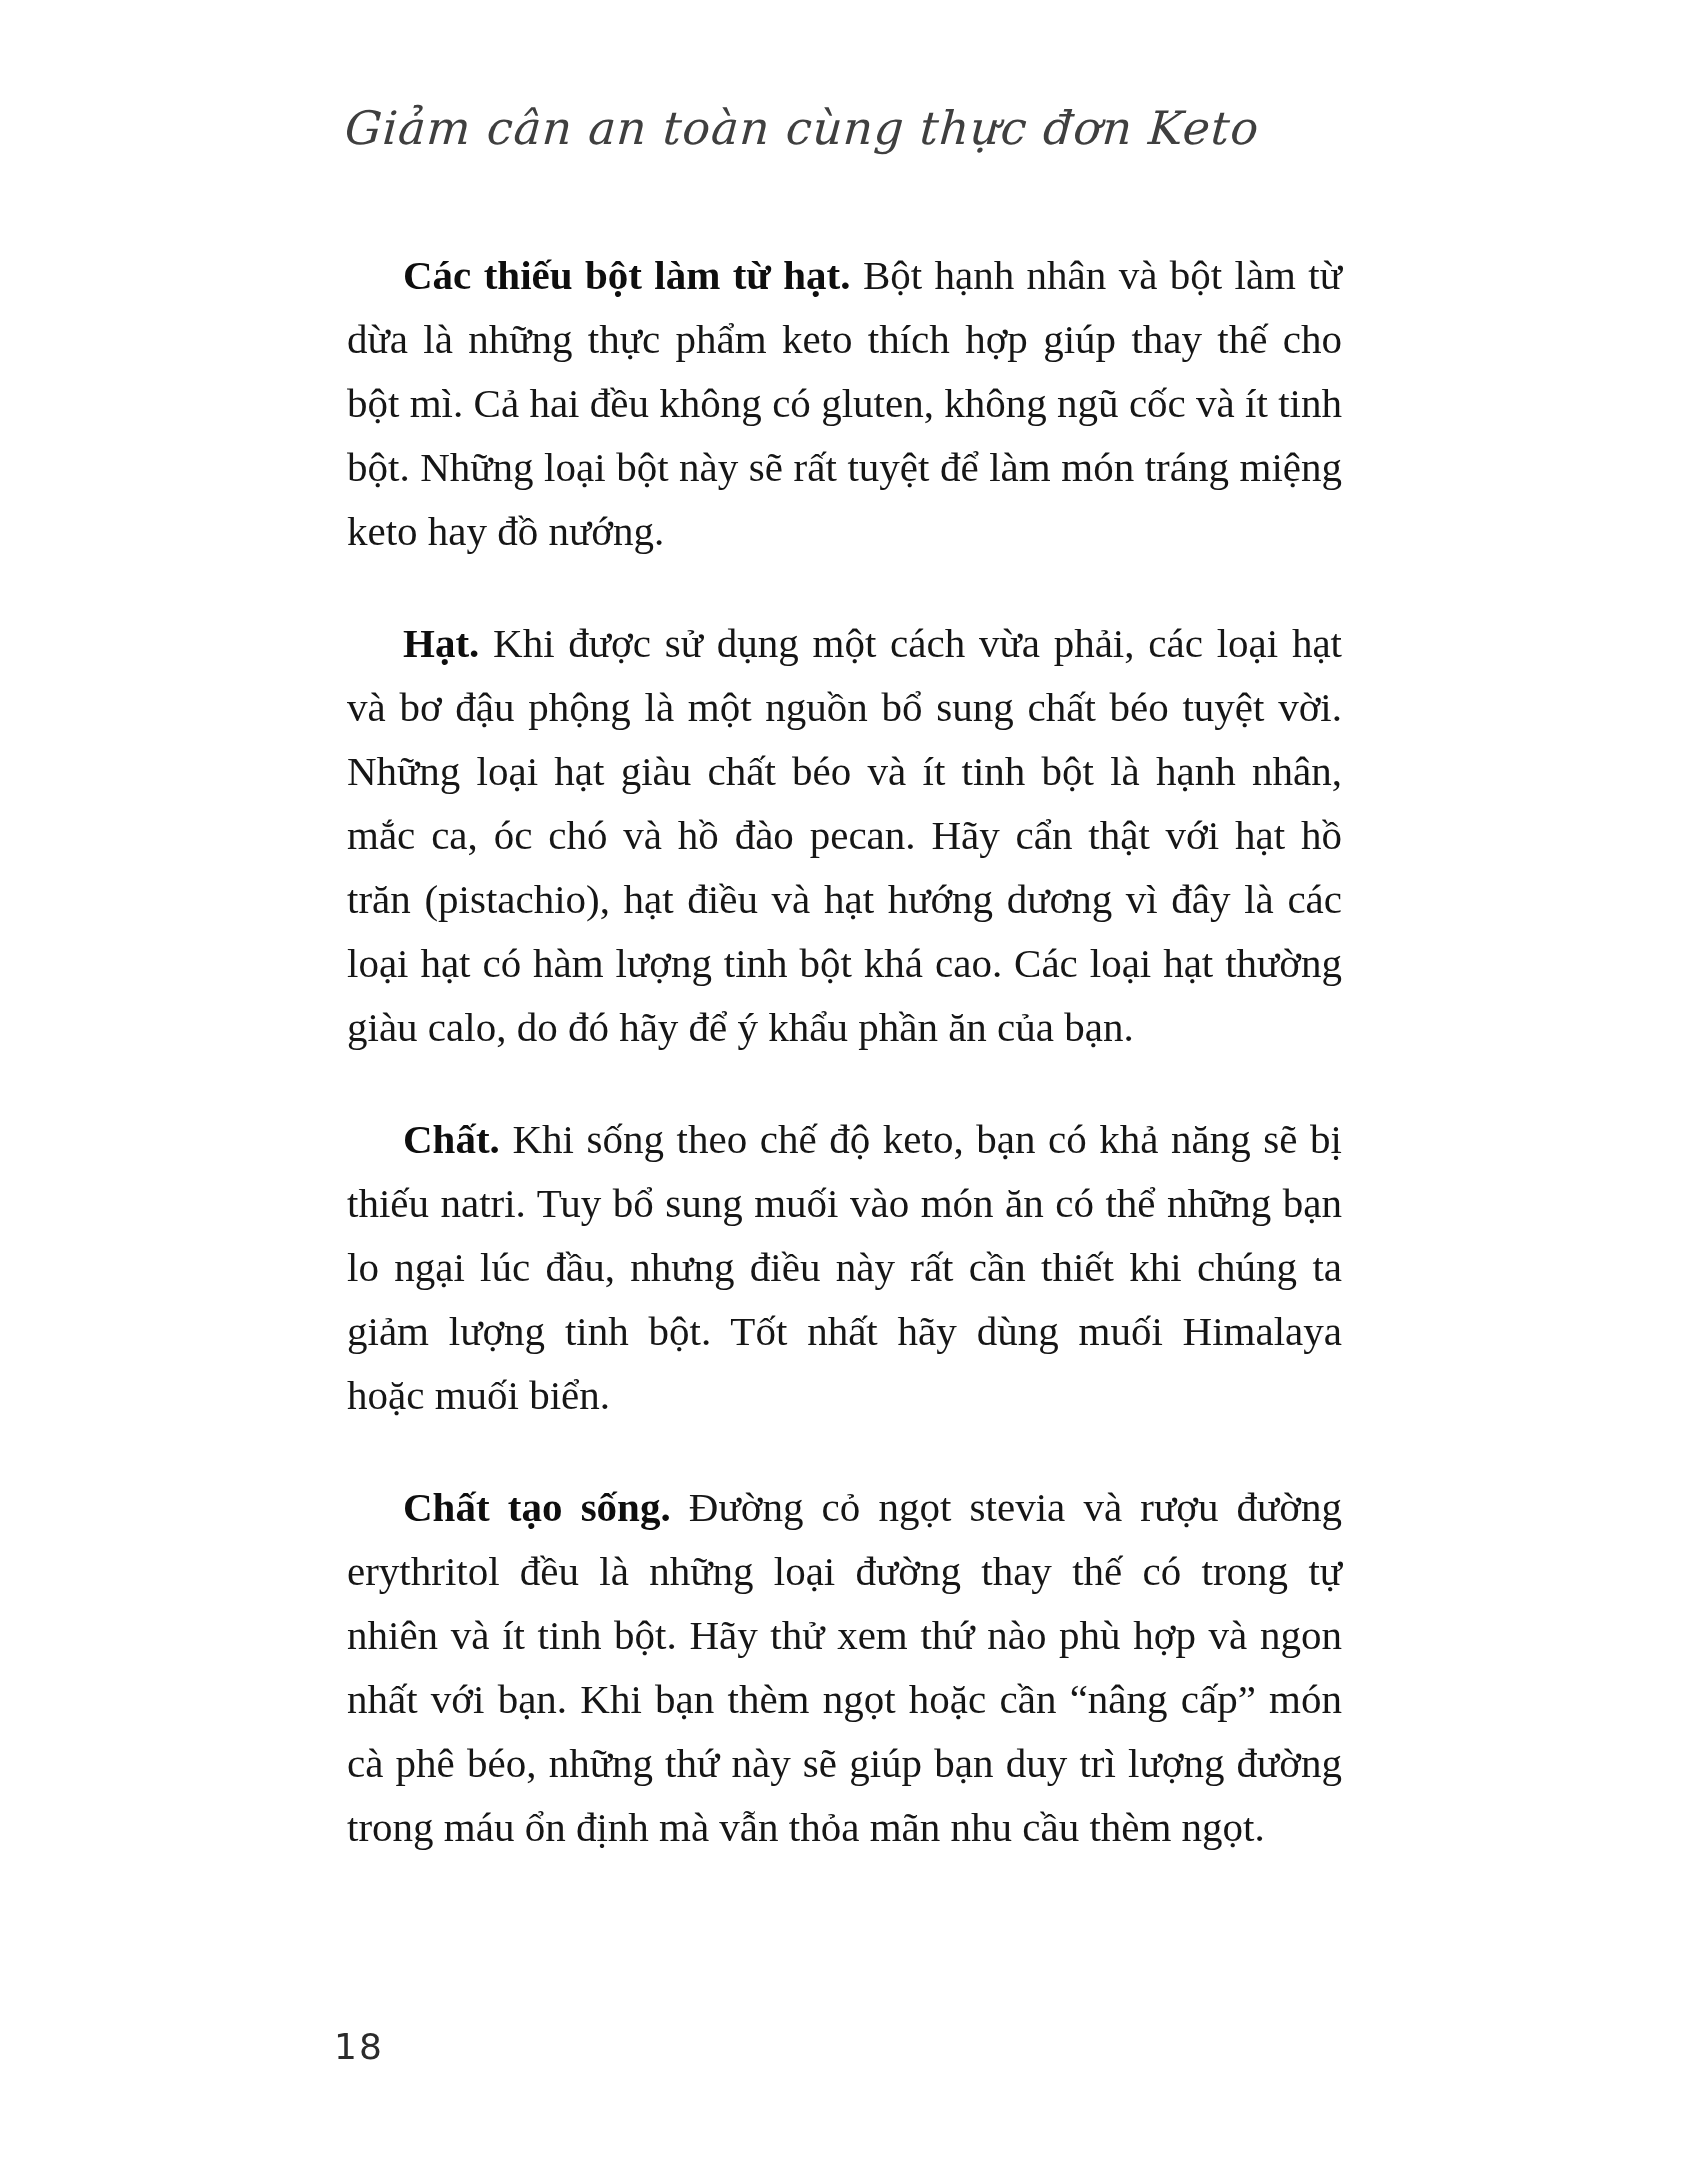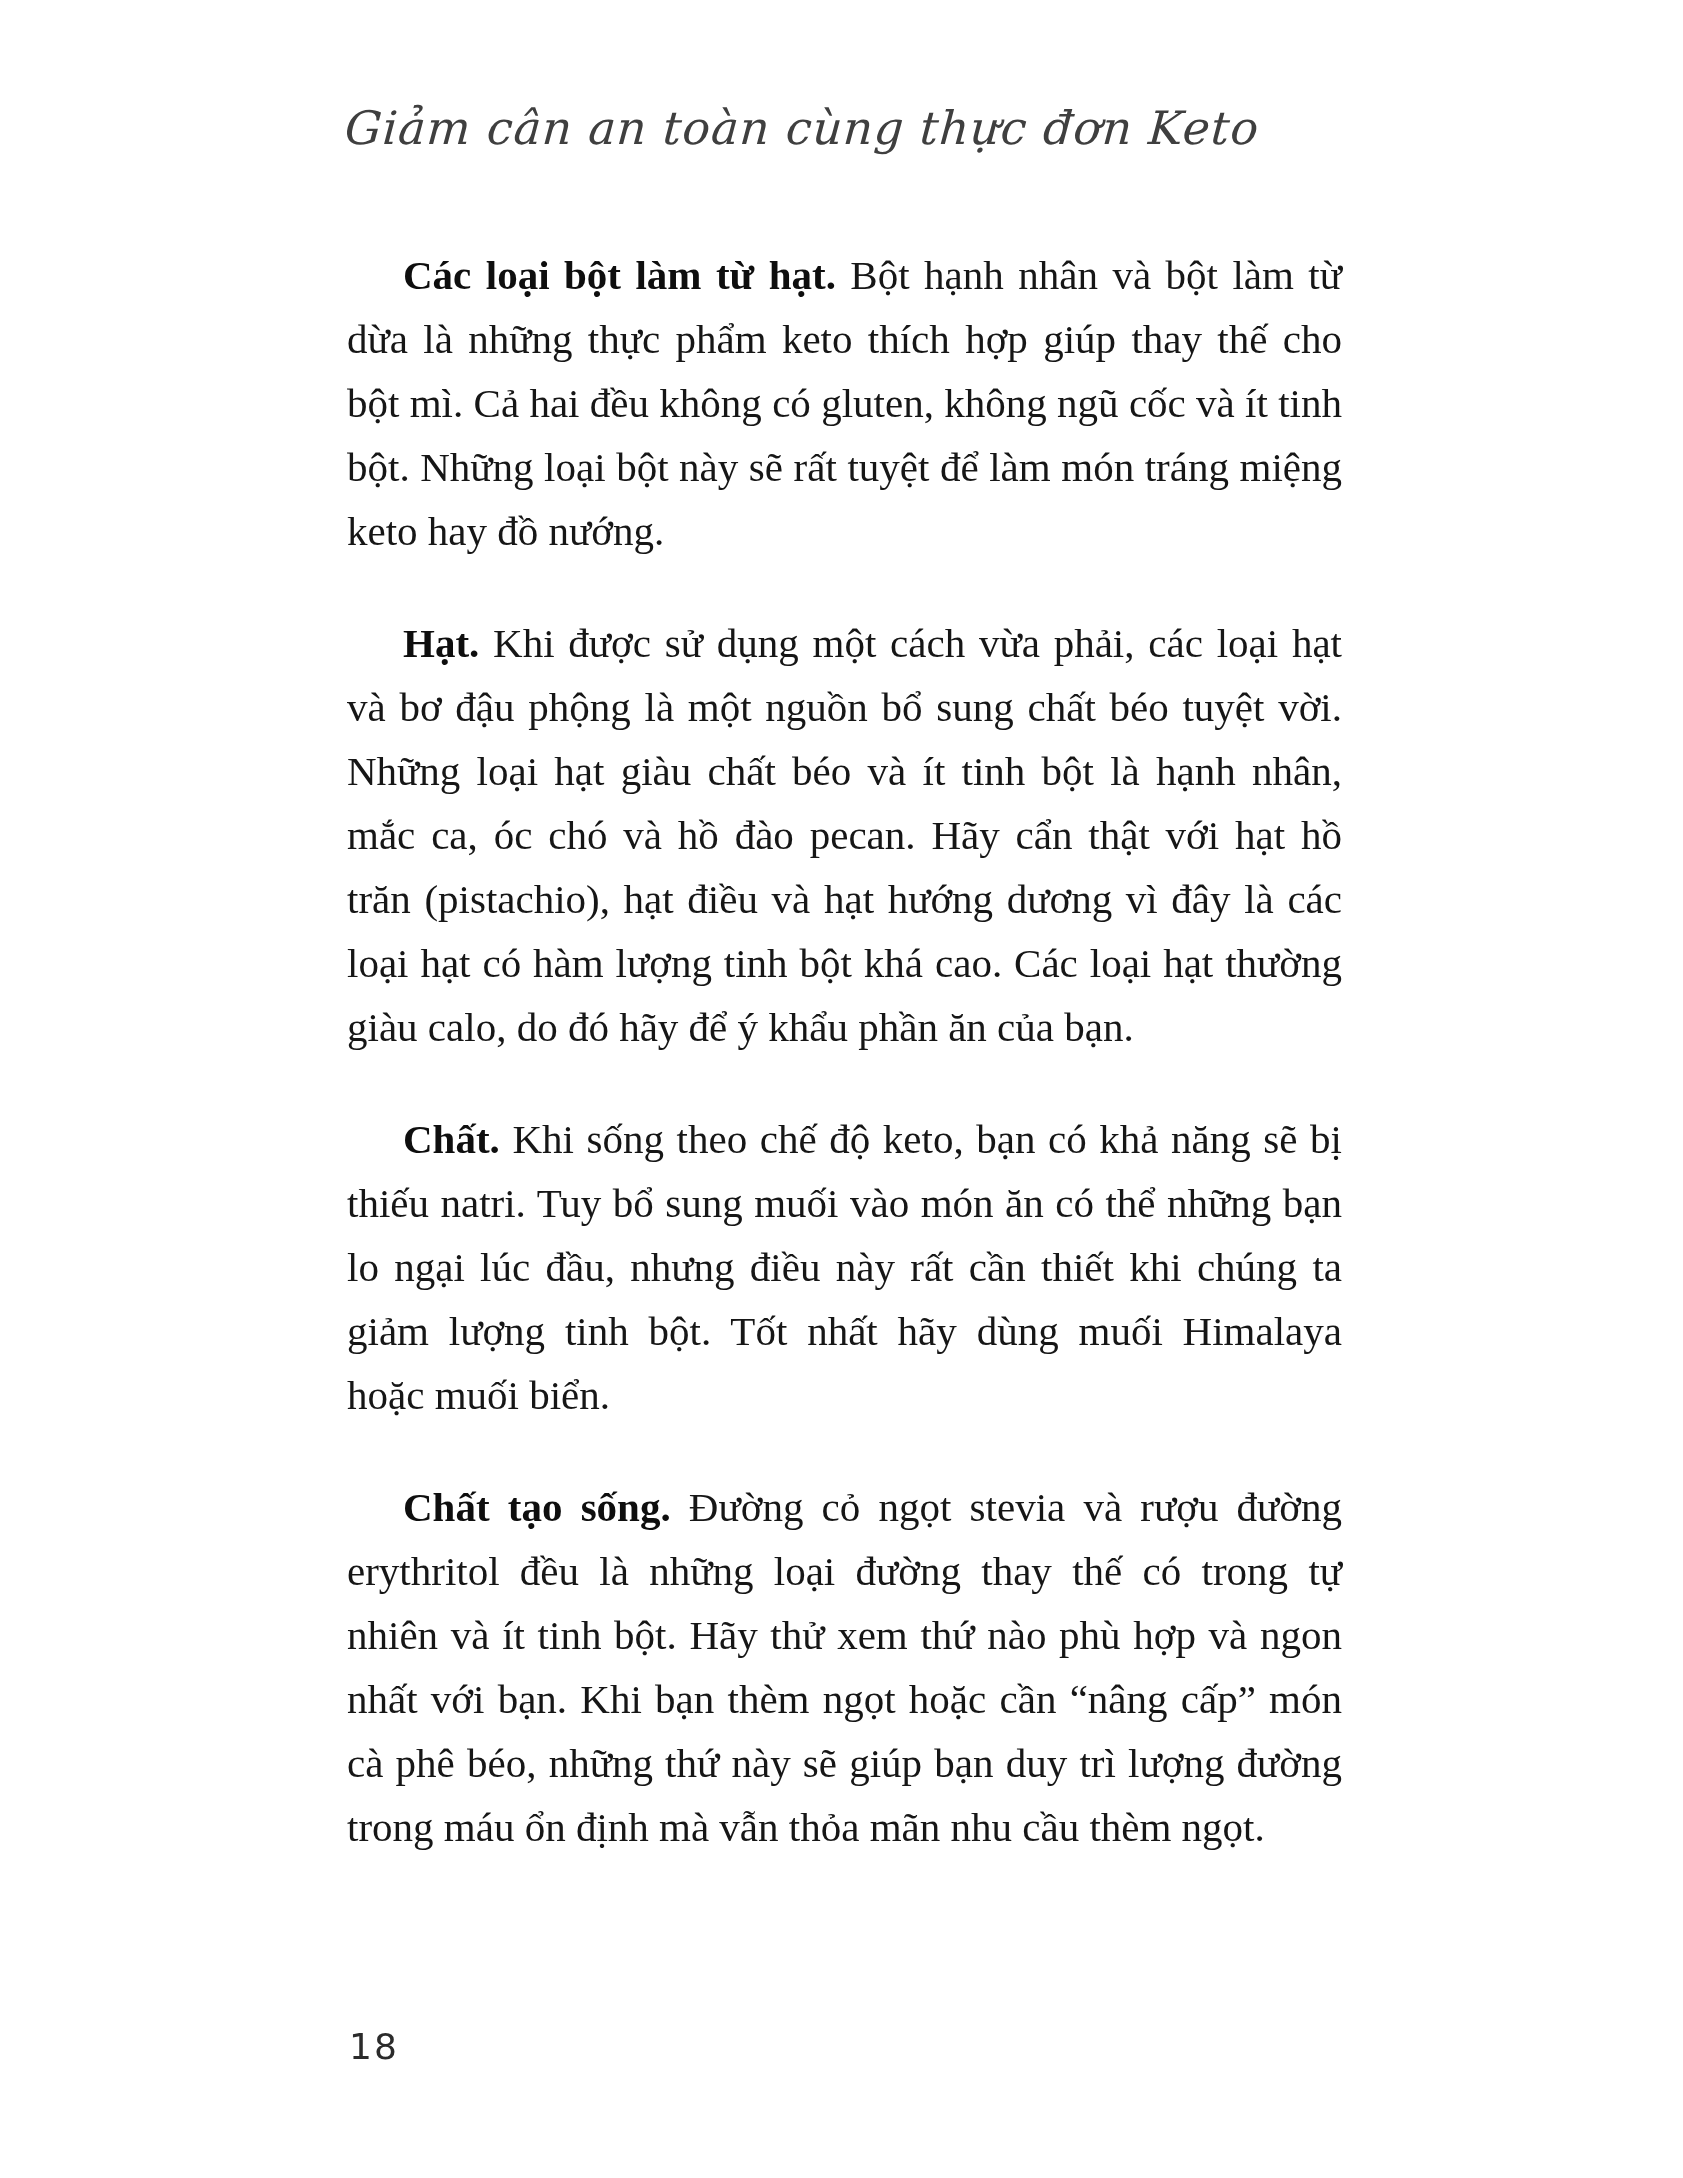--- a/index.html
+++ b/index.html
@@ -40,36 +40,36 @@
     color: #161616;
     text-align: justify;
     text-indent: 56px;
   }
   .para .lead {
     font-weight: bold;
     color: #0e0e0e;
   }
   .page-number {
     position: absolute;
-    left: 349px;
+    left: 334px;
     top: 2026px;
     font-family: "DejaVu Sans", sans-serif;
     font-size: 36px;
     color: #2b2b2b;
     letter-spacing: 2px;
   }
 </style>
 </head>
 <body>
 
 <div class="running-header">Giảm cân an toàn cùng thực đơn Keto</div>
 
 <div class="content">
   <p class="para">
-    <strong class="lead">Các loại bột làm từ hạt.</strong><span> Bột hạnh nhân và bột làm từ dừa là những thực phẩm keto thích hợp giúp thay thế cho bột mì. Cả hai đều không có gluten, không ngũ cốc và ít tinh bột. Những loại bột này sẽ rất tuyệt để làm món tráng miệng keto hay đồ nướng.</span>
+    <strong class="lead">Các thiếu bột làm từ hạt.</strong><span> Bột hạnh nhân và bột làm từ dừa là những thực phẩm keto thích hợp giúp thay thế cho bột mì. Cả hai đều không có gluten, không ngũ cốc và ít tinh bột. Những loại bột này sẽ rất tuyệt để làm món tráng miệng keto hay đồ nướng.</span>
   </p>
   <p class="para">
     <strong class="lead">Hạt.</strong><span> Khi được sử dụng một cách vừa phải, các loại hạt và bơ đậu phộng là một nguồn bổ sung chất béo tuyệt vời. Những loại hạt giàu chất béo và ít tinh bột là hạnh nhân, mắc ca, óc chó và hồ đào pecan. Hãy cẩn thật với hạt hồ trăn (pistachio), hạt điều và hạt hướng dương vì đây là các loại hạt có hàm lượng tinh bột khá cao. Các loại hạt thường giàu calo, do đó hãy để ý khẩu phần ăn của bạn.</span>
   </p>
   <p class="para">
     <strong class="lead">Chất.</strong><span> Khi sống theo chế độ keto, bạn có khả năng sẽ bị thiếu natri. Tuy bổ sung muối vào món ăn có thể những bạn lo ngại lúc đầu, nhưng điều này rất cần thiết khi chúng ta giảm lượng tinh bột. Tốt nhất hãy dùng muối Himalaya hoặc muối biển.</span>
   </p>
   <p class="para">
     <strong class="lead">Chất tạo sống.</strong><span> Đường cỏ ngọt stevia và rượu đường erythritol đều là những loại đường thay thế có trong tự nhiên và ít tinh bột. Hãy thử xem thứ nào phù hợp và ngon nhất với bạn. Khi bạn thèm ngọt hoặc cần “nâng cấp” món cà phê béo, những thứ này sẽ giúp bạn duy trì lượng đường trong máu ổn định mà vẫn thỏa mãn nhu cầu thèm ngọt.</span>
   </p>

